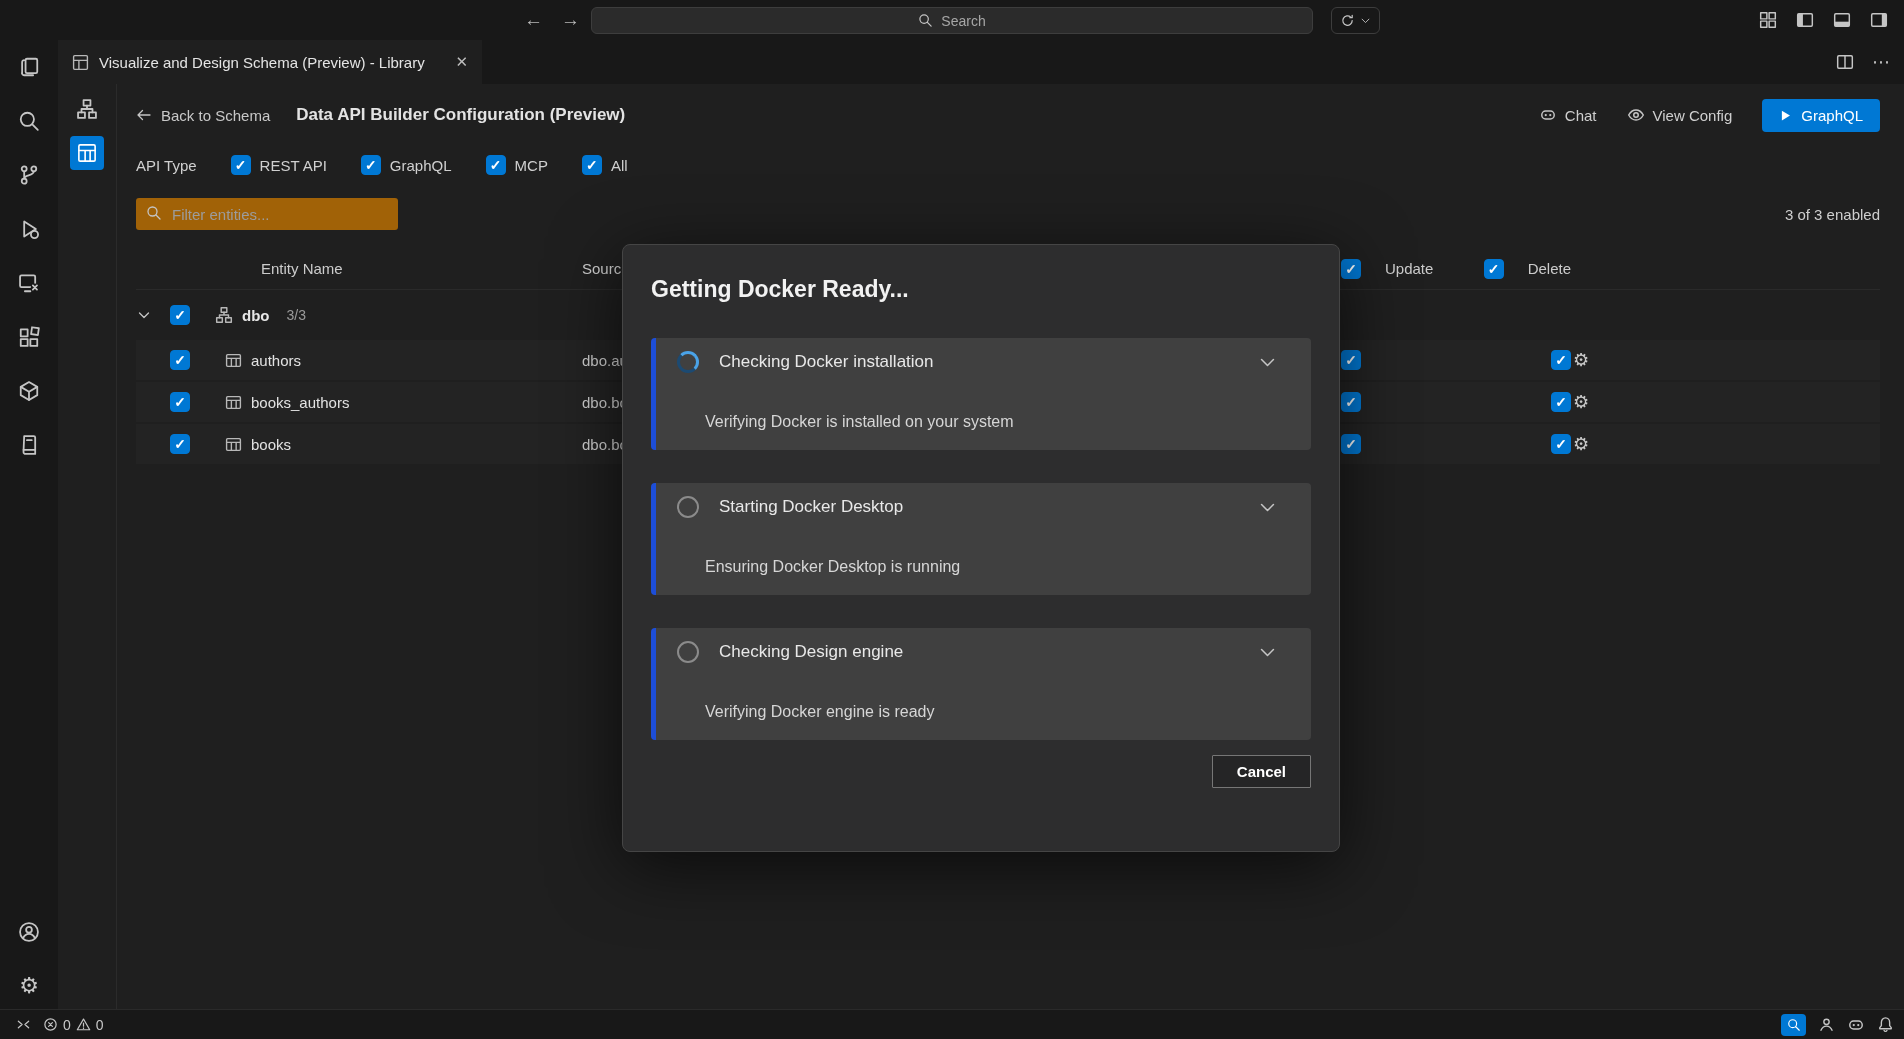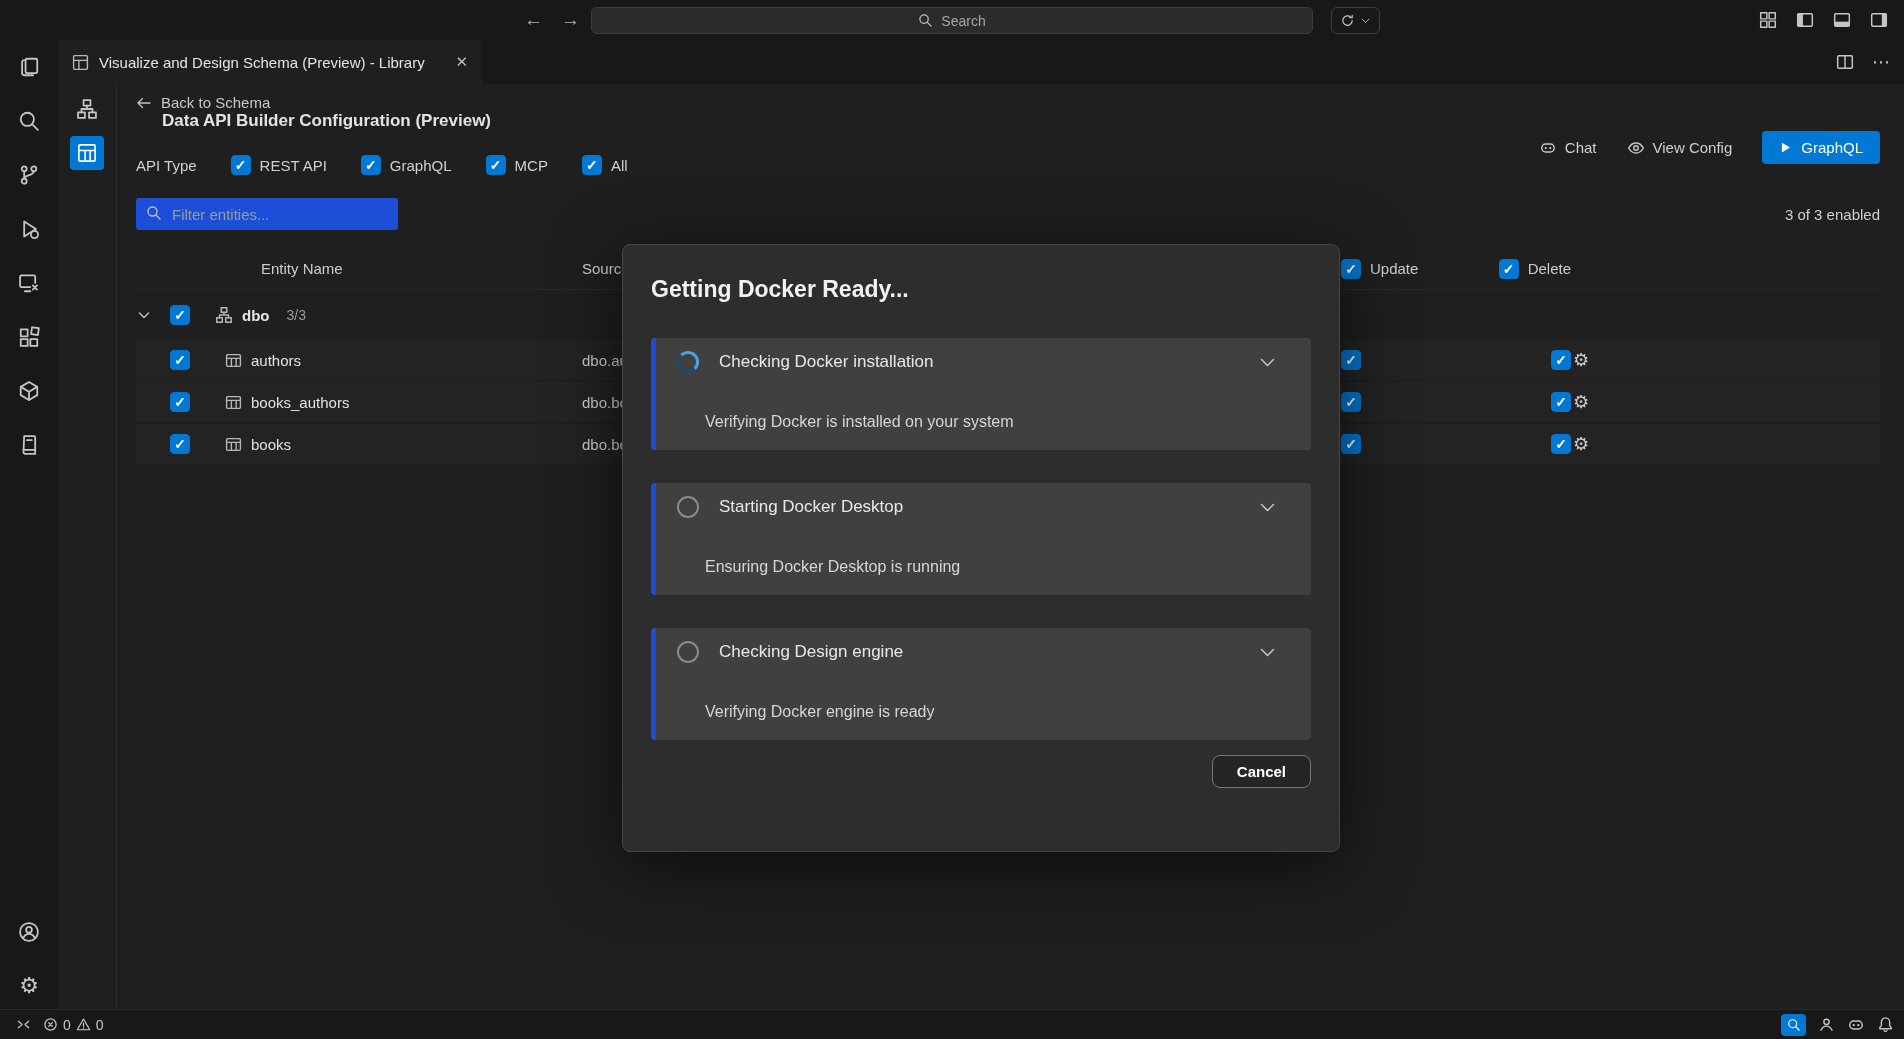--- a/index.html
+++ b/index.html
@@ -37,39 +37,39 @@
   .tab-close { margin-left:auto; color:#bdbdbd; }
   .tab-actions { position:absolute; right:14px; top:0; height:44px; display:flex; align-items:center; gap:18px; color:#c5c5c5; font-size:18px; }
 
   .editor-main { flex:1; display:flex; min-height:0; background:#1f1f1f; }
   .inner-toolbar { width:59px; border-right:1px solid #2b2b2b; display:flex; flex-direction:column; align-items:center; padding-top:8px; gap:10px; flex:none; }
   .tool-btn { width:34px; height:34px; border-radius:4px; display:flex; align-items:center; justify-content:center; }
   .tool-btn.selected { background:#0078d4; }
 
   .content { flex:1; padding:10px 24px 0 19px; min-width:0; }
 
-  .page-header { display:flex; height:42px;flex-direction:column; }
+  .page-header { display:flex; align-items:center; height:42px; }
   .back-link { display:flex; align-items:center; gap:9px; color:#c8c8c8; }
   .page-title { margin-left:26px; font-size:17px; font-weight:bold; color:#e3e3e3; }
   .header-actions { margin-left:auto; display:flex; align-items:center; gap:30px; }
   .action-link { display:flex; align-items:center; gap:8px; color:#cfcfcf; }
   .deploy-btn { display:flex; align-items:center; gap:9px; background:#0078d4; color:#ffffff; height:33px; padding:0 17px; border-radius:4px; }
 
   .api-row { display:flex; align-items:center; gap:34px; margin-top:14px; height:30px; }
   .api-label { color:#d0d0d0; margin-right:0px; }
   .cb-group { display:flex; align-items:center; gap:9px; color:#d0d0d0; }
 
   .cb { width:20px; height:20px; border-radius:4px; border:1px solid #555; background:transparent; position:relative; flex:none; }
   .cb.checked { background:#0078d4; border-color:#0078d4; }
   .cb.checked::after { content:"✓"; position:absolute; inset:0; display:flex; align-items:center; justify-content:center; color:#fff; font-size:14px; font-weight:bold; }
 
   .filter-row { display:flex; align-items:center; margin-top:18px; }
   .filter-box { position:relative; width:262px; height:32px; }
   .filter-box input {
-    width:100%; height:100%; background:#1d4ed8; border:none; border-radius:3px;
+    width:100%; height:100%; background:#a16207; border:none; border-radius:3px;
     color:#cccccc; font-size:15px; padding-left:36px; outline:none;
     font-family:"Liberation Sans", sans-serif;
   }
   .filter-box input::placeholder { color:#9c9c9c; }
   .filter-box .f-icon { position:absolute; left:10px; top:7px; }
   .enabled-summary { margin-left:auto; color:#cfcfcf; }
 
   
   .table { margin-top:18px; }
   .trow { display:flex; align-items:center; }
@@ -78,21 +78,21 @@
   .erow { height:42px; background:#232323; border-bottom:2px solid #1f1f1f; }
 
   .c-chev { width:34px; display:flex; align-items:center; }
   .c-cb { width:42px; display:flex; align-items:center; }
   .c-name { width:370px; display:flex; align-items:center; gap:9px; }
   .c-name.hdr { padding-left:49px; }
   .c-name.grp { padding-left:3px; }
   .c-name.ent { padding-left:13px; }
   .c-source { width:487px; color:#cfcfcf; }
   .c-create { width:126px; } .c-read { width:146px; } .c-update { width:114px; } .c-delete { width:116px;justify-content:flex-end; }
-  .flagcol { display:flex; align-items:center; gap:9px; }
+  .flagcol { display:flex; align-items:center; gap:24px; }
   .c-gear { flex:1; display:flex; align-items:center; padding-left:2px; }
   .row-gear { font-size:18px; color:#c8c8c8; line-height:1; }
   .gname { font-weight:bold; color:#e6e6e6; }
   .count { color:#9a9a9a; margin-left:8px; font-size:14px; }
   .ename { font-weight:normal; color:#e2e2e2; }
 
   
   .modal {
     position:absolute; left:622px; top:244px; width:718px; height:608px;
     background:#2d2d2e; border:1px solid #454545; border-radius:8px;
@@ -108,21 +108,21 @@
   .step-head { display:flex; align-items:center; gap:20px; }
   .step-circle { width:22px; height:22px; border-radius:50%; border:2px solid #8b8b8b; flex:none; }
   .step-circle.loading { border:3px solid #1c4a72; border-top-color:#4aa3e8; border-right-color:#4aa3e8; animation:spin 1.2s linear infinite; }
   @keyframes spin { to { transform:rotate(360deg); } }
   .step-label { font-size:17px; color:#e8e8e8; }
   .step-chevron { margin-left:auto; margin-right:10px; }
   .step-desc { margin-top:40px; margin-left:28px; font-size:16px; color:#d6d6d6; }
   .modal-footer { display:flex; justify-content:flex-end; margin-top:15px; }
   .cancel-btn {
     height:33px; padding:0 24px; background:#252526; border:1px solid #767676;
-    border-radius:8px; color:#ffffff; font-weight:bold; display:flex; align-items:center;
+    border-radius:1px; color:#ffffff; font-weight:bold; display:flex; align-items:center;
   }
 
   
   .statusbar {
     position:absolute; left:0; right:0; bottom:0; height:30px; background:#181818;
     border-top:1px solid #2a2a2a; display:flex; align-items:center; padding:0 10px;
     font-size:14px; color:#c8c8c8;
   }
   .sb-item { display:flex; align-items:center; gap:5px; padding:0 6px; }
   .sb-right { margin-left:auto; display:flex; align-items:center; gap:12px; }

